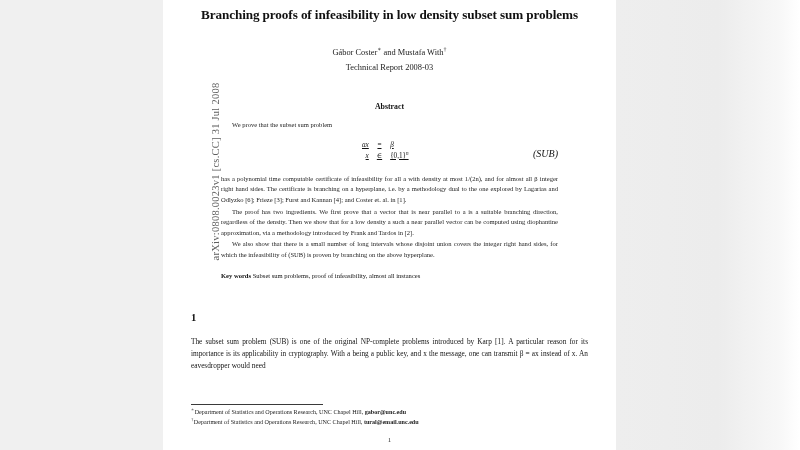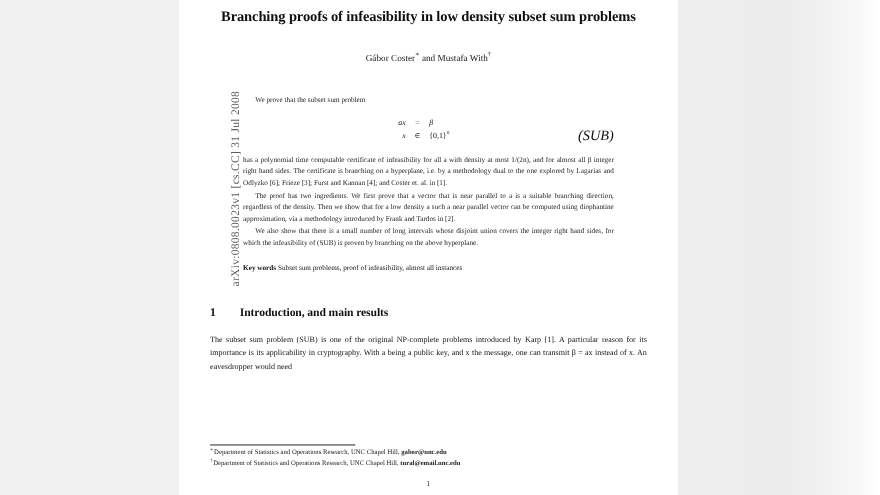--- a/index.html
+++ b/index.html
@@ -114,21 +114,21 @@
     height: 25px;
   }
   #equation-body {
     position: absolute;
     left: 50%;
     top: 0;
     transform: translateX(-58%);
     font-size: 7.2px;
     line-height: 1.5;
   }
-  #equation-body table { border-collapse: collapse; }
+  #equation-body table { border-collapse: collapse; text-decoration: underline; }
   #equation-body td {
     padding: 0 3px;
     font-style: italic;
     font-size: 7.2px;
     white-space: nowrap;
   }
   #equation-body td.rel {
     font-style: normal;
     text-align: center;
     padding: 0 5px;
@@ -139,21 +139,21 @@
   sup.exp {
     font-size: 5.1px;
     font-style: italic;
     vertical-align: super;
     line-height: 0;
   }
   #equation-tag {
     position: absolute;
     right: 0;
     top: 8px;
-    font-size: 13px;
+    font-size: 10px;
     font-style: italic;
   }
 
   
   #keywords {
     margin: 11px 58px 0 58px;
     font-size: 6.55px;
     line-height: 1.6;
   }
   #keywords b { font-weight: bold; }
@@ -226,23 +226,25 @@
   <div id="page">
 
     <div id="arxiv-stamp">arXiv:0808.0023v1  [cs.CC]  31 Jul 2008</div>
 
     <h1 id="title">Branching proofs of infeasibility in low density subset sum problems</h1>
 
     <div id="authorblock">
       <div>
         <span>Gábor Coster</span><span class="sup">∗</span><span> and </span><span>Mustafa With</span><span class="sup">†</span>
       </div>
+      <div>Technical Report 2008-03</div>
     </div>
 
     <div id="abstract-wrap">
+      <div id="abstract-heading">Abstract</div>
 
       <p class="abs-p indent">We prove that the subset sum problem</p>
 
       <div id="equation-row">
         <div id="equation-body">
           <table>
             <tbody>
                 <tr>
               <td class="lhs">ax</td>
               <td class="rel">=</td>
@@ -264,21 +266,20 @@
       <p class="abs-p indent">We also show that there is a small number of long intervals whose disjoint union covers the integer right hand sides, for which the infeasibility of (SUB) is proven by branching on the above hyperplane.</p>
     </div>
 
     <div id="keywords">
       <b>Key words</b>
       <span>Subset sum problems, proof of infeasibility, almost all instances</span>
     </div>
 
     <div id="section-1">
       <span id="section-num">1</span>
-      <span>Introduction, and main results</span>
     </div>
 
     <p id="intro-body">The subset sum problem (SUB) is one of the original NP-complete problems introduced by Karp [1]. A particular reason for its importance is its applicability in cryptography. With a being a public key, and x the message, one can transmit β = ax instead of x. An eavesdropper would need</p>
 
     <div id="footnote-area">
       <div id="footnote-rule"></div>
 
       <div class="footnote">
         <span class="fn-mark">∗</span><span>Department of Statistics and Operations Research, UNC Chapel Hill, </span><b>gabor@unc.edu</b>
       </div>

